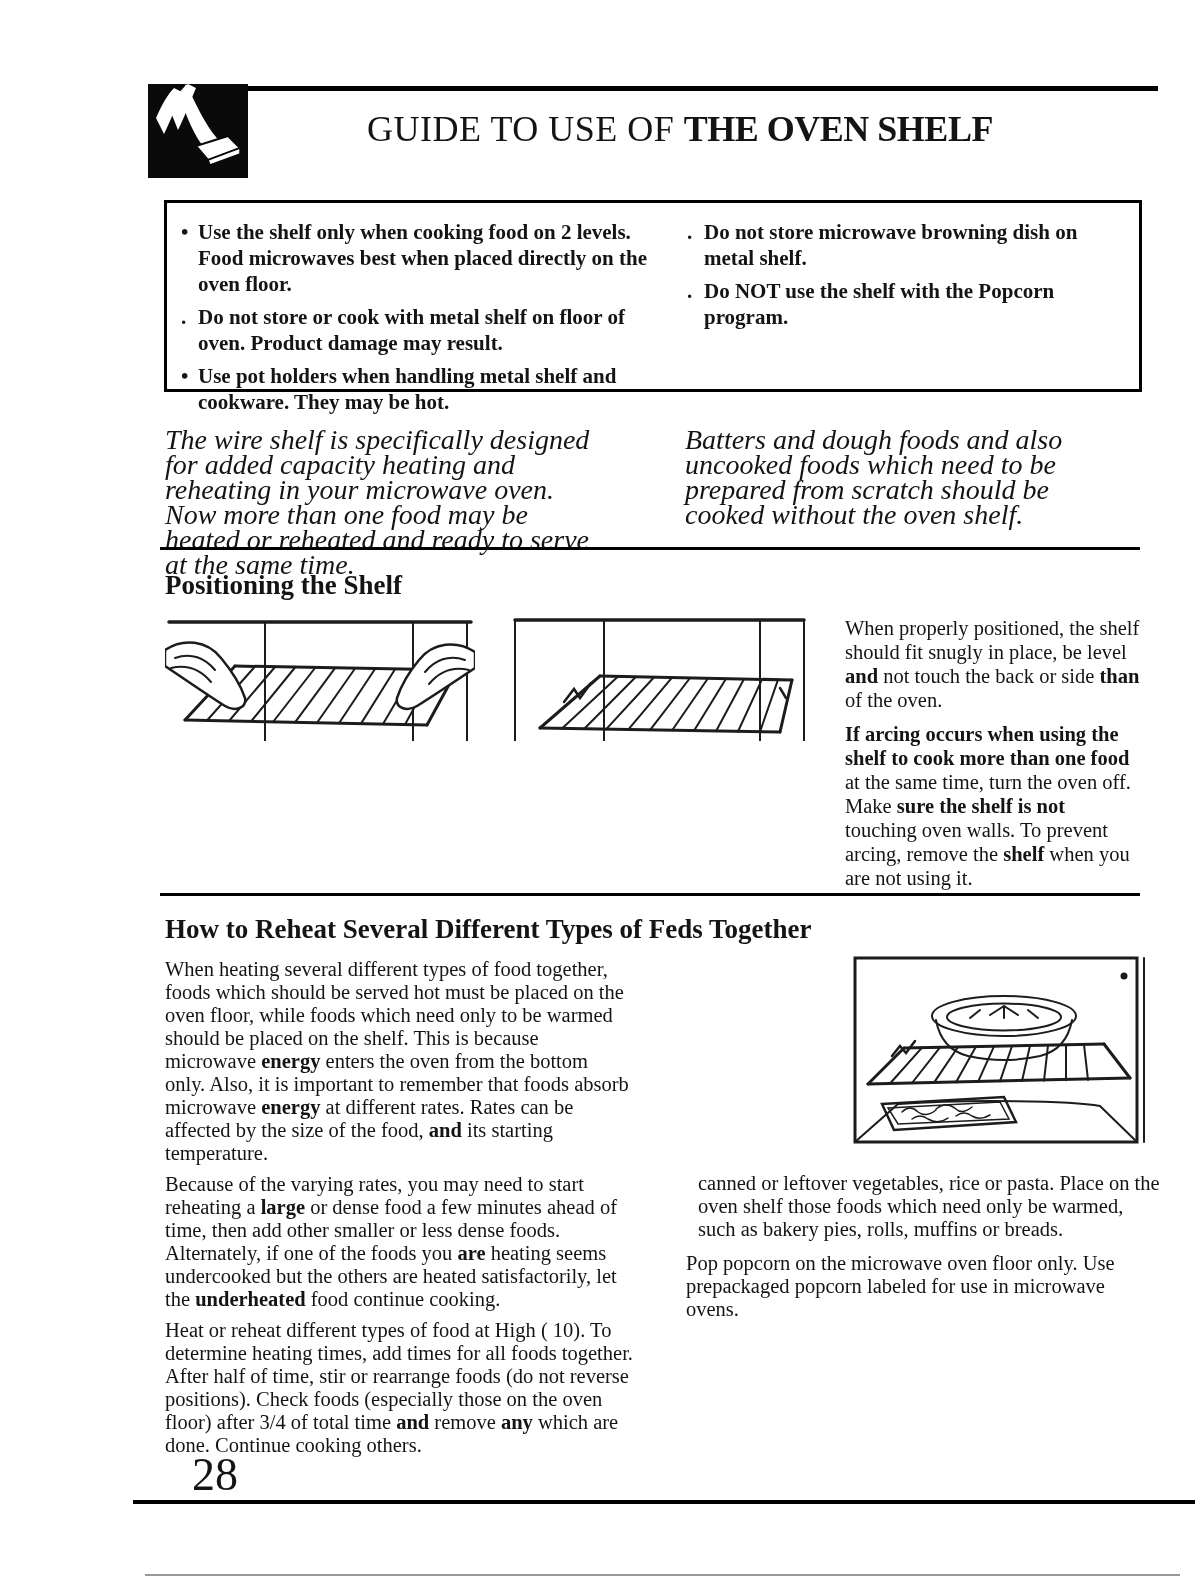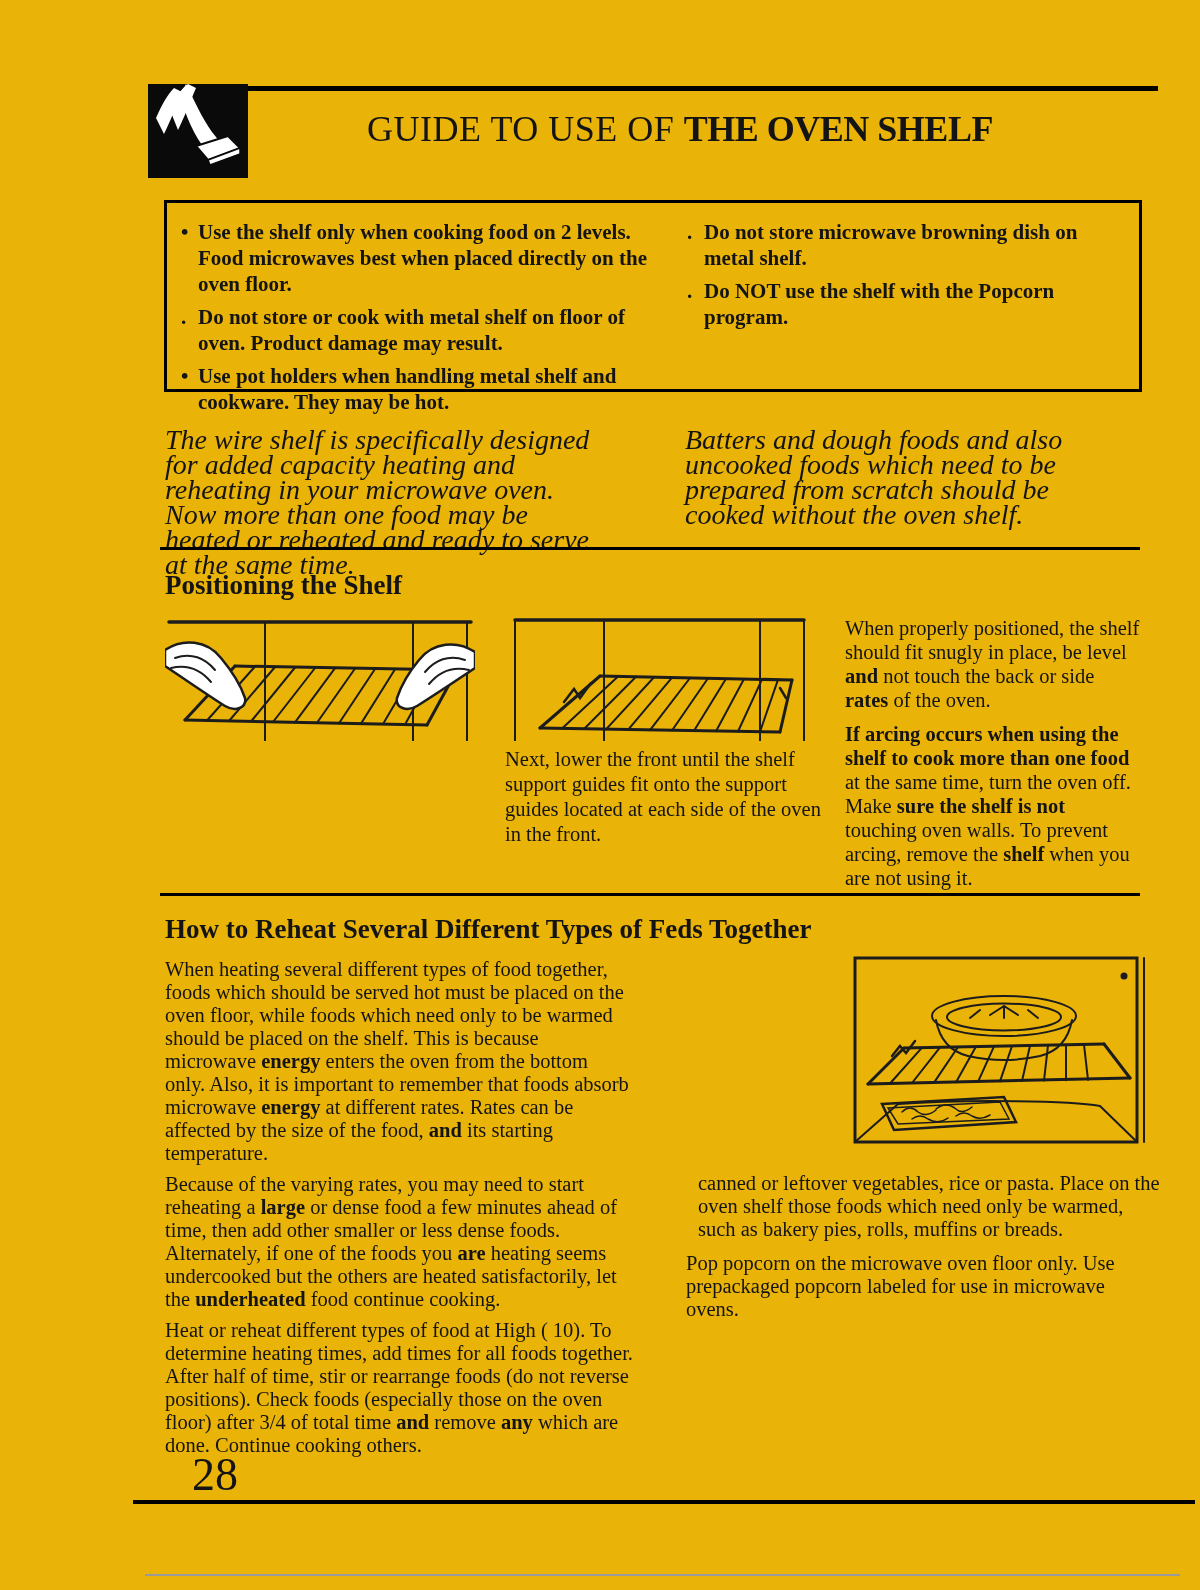--- a/index.html
+++ b/index.html
@@ -1,18 +1,18 @@
 <!DOCTYPE html>
 <html><head>
 <meta charset="utf-8">
 <style>
   html,body { margin:0; padding:0; background:#e8e8e8; }
   .page {
     position:relative; width:1200px; height:1590px; margin:0 auto;
-    background:#eab308; color:#141414; overflow:hidden;
+    background:#ffffff; color:#141414; overflow:hidden;
     font-family:"Liberation Serif", serif;
   }
   .abs { position:absolute; }
   .rule { background:#000; }
   .b700 { font-weight:700;text-align:right; }
   .body-text { font-size:28px; line-height:25px;font-style:italic; }
   .tight-text { font-size:20.5px; line-height:23px; }
   .title {
     font-size:36px; white-space:nowrap; text-align:center; letter-spacing:0.5px;
   }
@@ -111,24 +111,23 @@
       <line x1="252" y1="6" x2="252" y2="127"></line>
       <line x1="296" y1="6" x2="296" y2="127"></line>
       <path d="M92,62 L284,66 M32,114 L272,118" stroke-width="3"></path>
       <path d="M92,62 L32,114 M284,66 L272,118" stroke-width="3"></path>
       <path d="M110,62.4 L54,114.5 M128,62.8 L76,115 M146,63.2 L98,115.4 M164,63.6 L120,115.8 M182,64 L142,116.2 M200,64.3 L164,116.5 M218,64.7 L186,116.8 M236,65 L208,117.2 M254,65.4 L230,117.5 M270,65.7 L252,117.8"></path>
       <path d="M56,88 l10,-13 l6,9 l11,-15" stroke-width="2.5"></path>
       <path d="M272,74 l6,10" stroke-width="2.5"></path>
     </svg>
   </figure>
 
-  <div class="abs caption" style="left:505px; top:747px; width:320px;">Next, lower the front until the shelf support guides fit onto the support guides located at each side of the oven in the front.</div>
 
   <div class="abs note-col" style="left:845px; top:616px; width:296px;">
-    <p><span>When properly positioned, the shelf should fit snugly in place, be level </span><span class="b700">and</span><span> not touch the back or side </span><span class="b700">rates</span><span> of the oven.</span></p>
+    <p><span>When properly positioned, the shelf should fit snugly in place, be level </span><span class="b700">and</span><span> not touch the back or side </span><span class="b700">than</span><span> of the oven.</span></p>
     <p><span class="b700">If arcing occurs when using the shelf to cook more than one food</span><span> at the same time, turn the oven off. Make </span><span class="b700">sure the shelf is not</span><span> touching oven walls. To prevent arcing, remove the </span><span class="b700">shelf</span><span> when you are not using it.</span></p>
   </div>
 
   <div class="abs rule" style="left:160px; top:893px; width:980px; height:3px;"></div>
 
   <div class="abs sec-heading" style="left:165px; top:914px;">How to Reheat Several Different Types of Feds Together</div>
 
   <div class="abs tight-text reheat-col" style="left:165px; top:958px; width:468px;">
     <p><span>When heating several different types of food together, foods which should be served hot must be placed on the oven floor, while foods which need only to be warmed should be placed on the shelf. This is because microwave </span><span class="b700">energy</span><span> enters the oven from the bottom only. Also, it is important to remember that foods absorb microwave </span><span class="b700">energy</span><span> at different rates. Rates can be affected by the size of the food, </span><span class="b700">and</span><span> its starting temperature.</span></p>
     <p><span>Because of the varying rates, you may need to start reheating a </span><span class="b700">large</span><span> or dense food a few minutes ahead of time, then add other smaller or less dense foods. Alternately, if one of the foods you </span><span class="b700">are</span><span> heating seems undercooked but the others are heated satisfactorily, let the </span><span class="b700">underheated</span><span> food continue cooking.</span></p>

